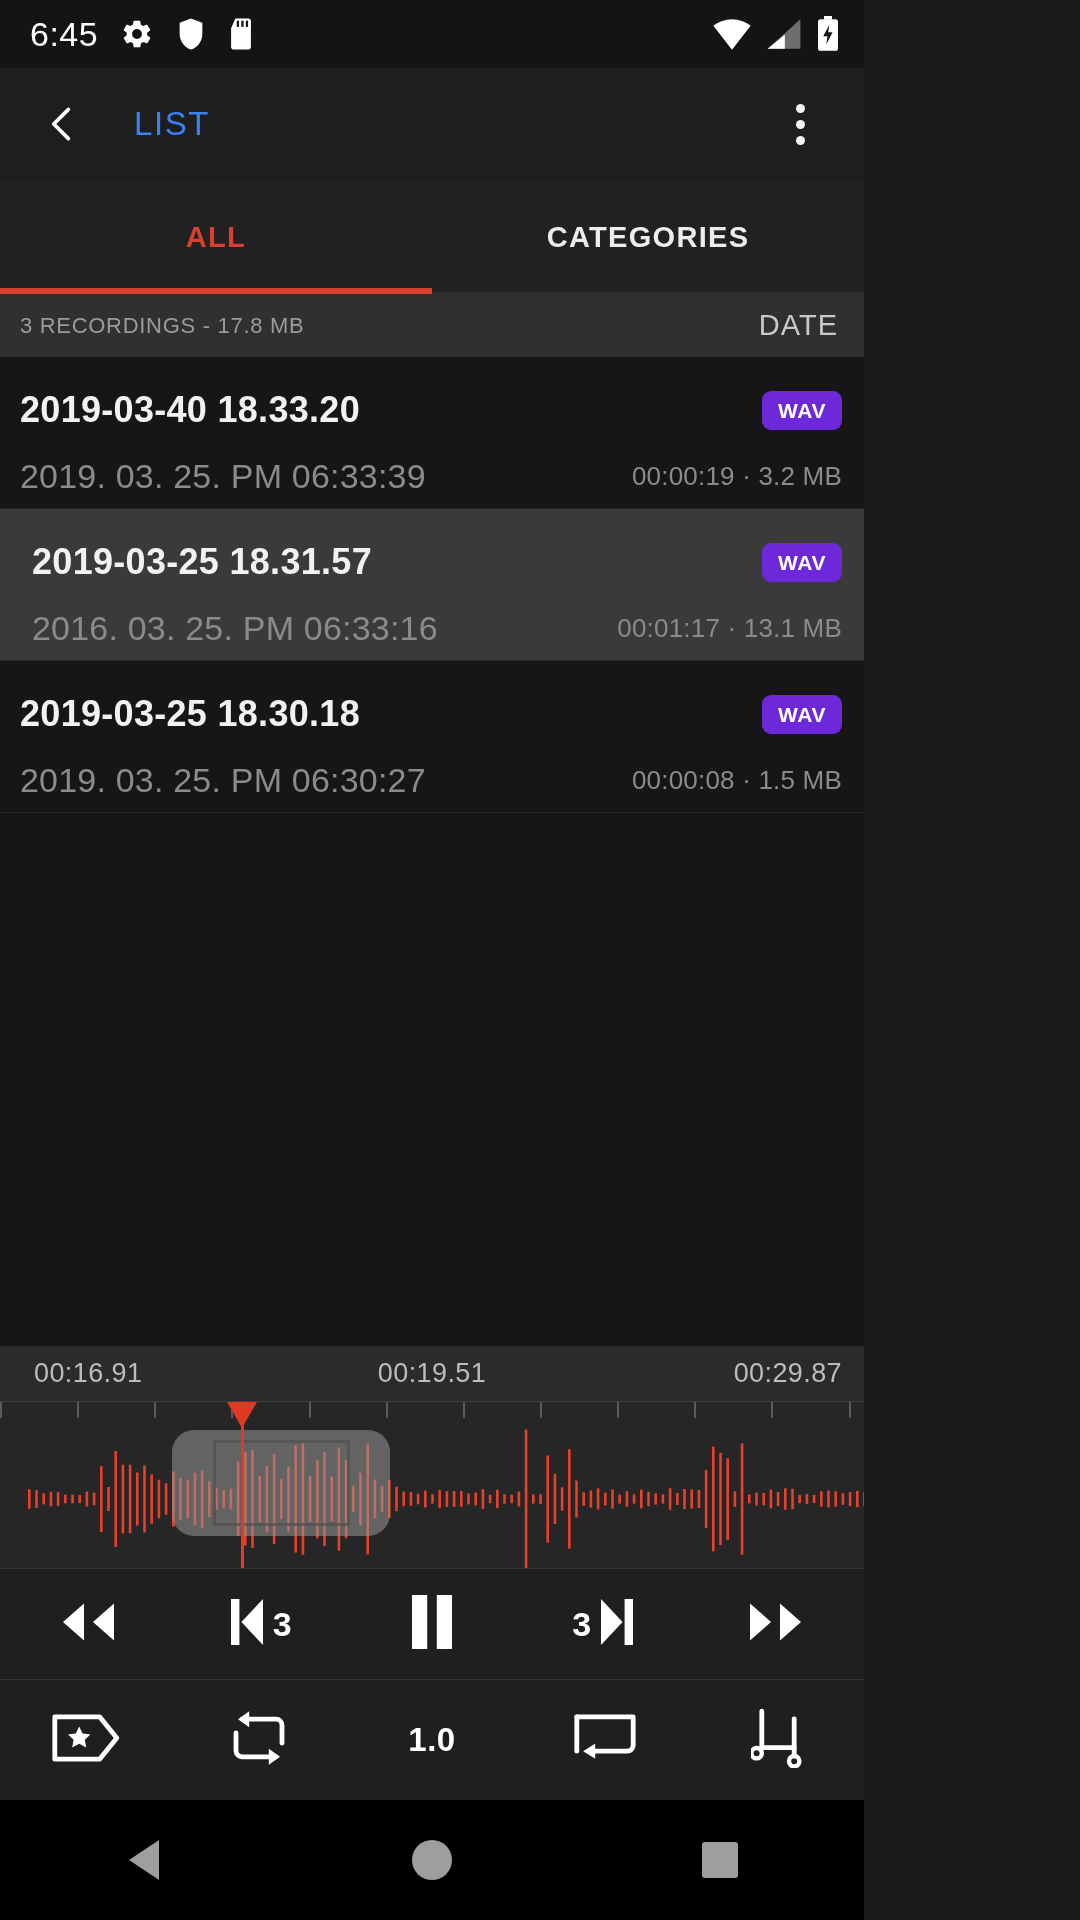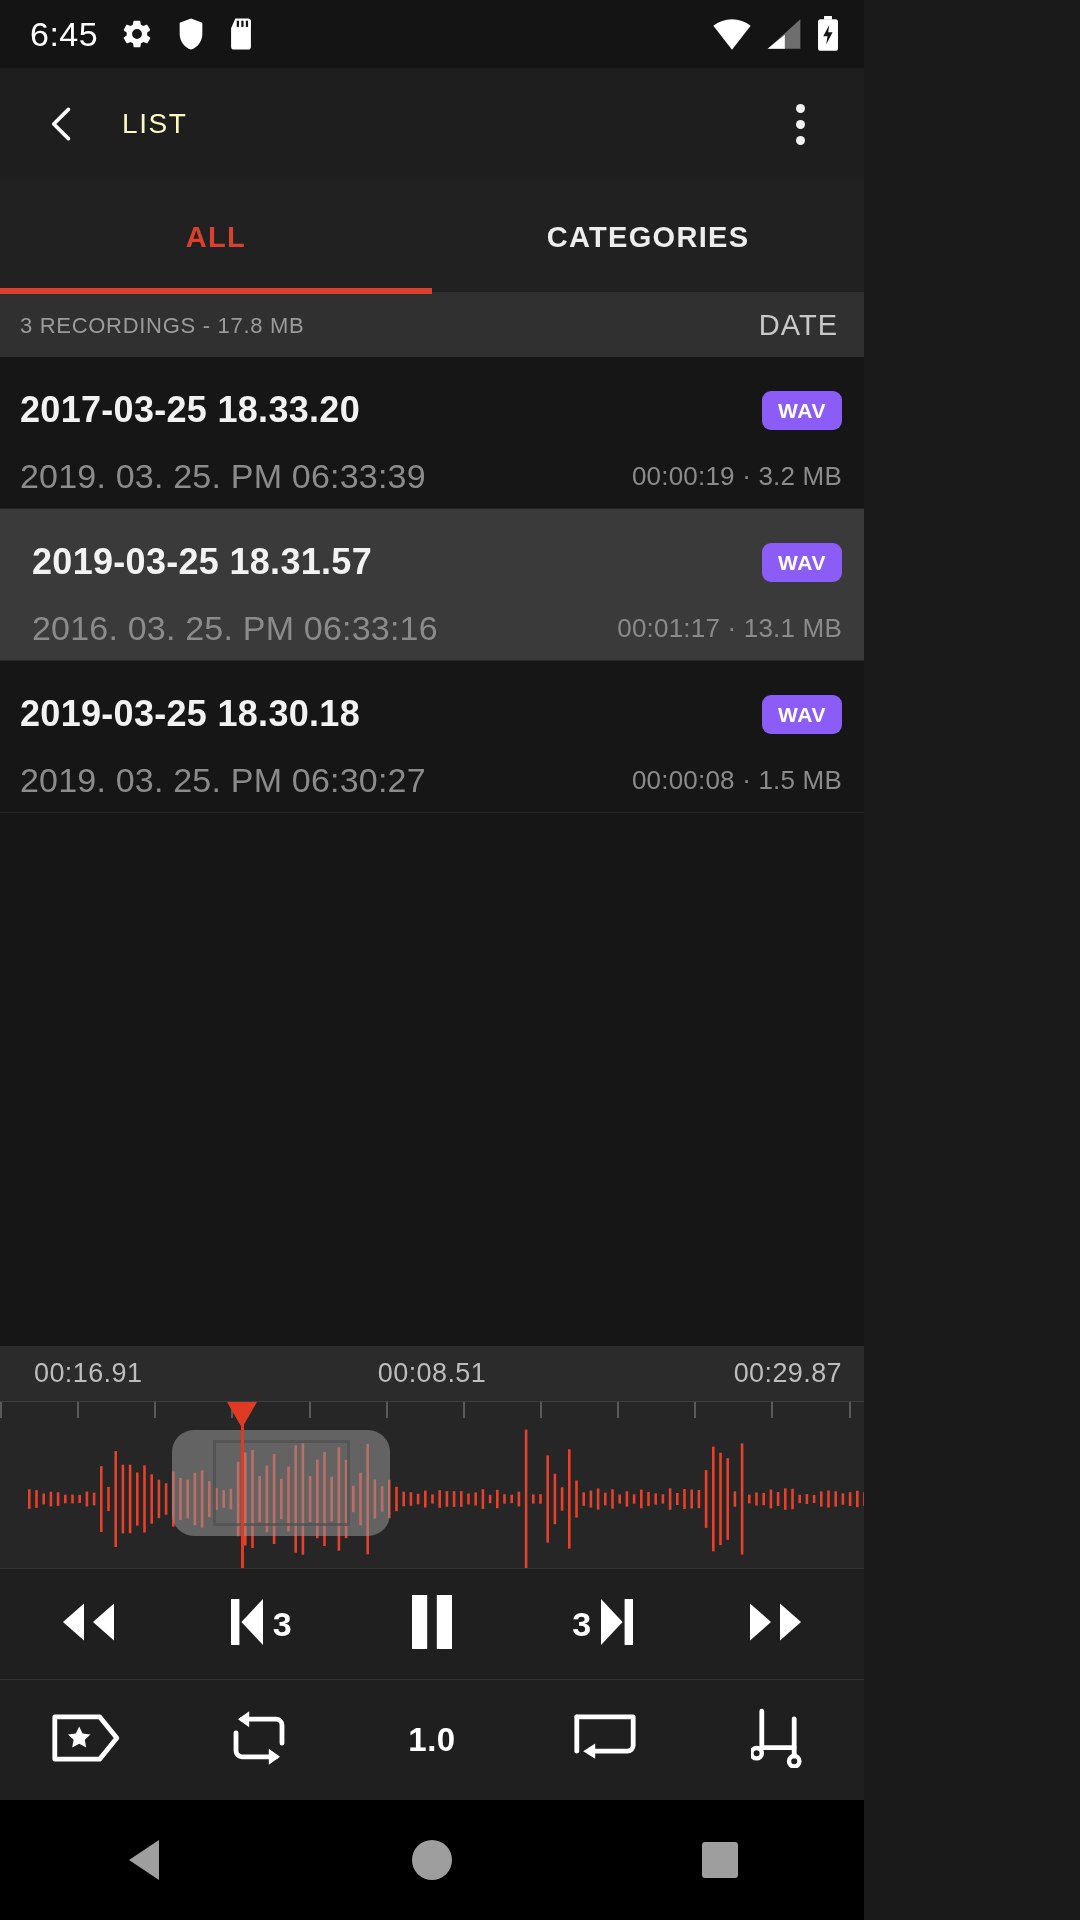--- a/index.html
+++ b/index.html
@@ -22,21 +22,21 @@
   .sb-clock{ color:#fff; font-size:34px; font-weight:400; letter-spacing:.5px; }
   .sb-right{ display:flex; align-items:center; gap:14px; }
   .ic{ display:block; }
 
   
   .appbar{
     height:112px; flex:0 0 112px; background:#1e1e1e;
     display:flex; align-items:center; padding:0 28px 0 26px;
   }
   .back-btn{ width:72px; height:72px; display:flex; align-items:center; justify-content:center; cursor:pointer; }
-  .appbar-title{ color:#fef9c3; font-size:28px; font-weight:500; letter-spacing:1.6px; margin-left:24px; flex:1; }
+  .appbar-title{ color:#3b82f6; font-size:33px; font-weight:500; letter-spacing:1.6px; margin-left:36px; flex:1; }
   .overflow-btn{ width:72px; height:72px; display:flex; flex-direction:column; align-items:center; justify-content:center; gap:7px; cursor:pointer; }
   .dot{ width:9px; height:9px; border-radius:50%; background:#f1f1f1; }
 
   
   .tabs{
     height:114px; flex:0 0 114px; background:#212121;
     display:flex; position:relative;
   }
   .tab{
     flex:1; display:flex; align-items:center; justify-content:center;
@@ -59,21 +59,21 @@
   .summary-right{ color:#c9c9c9; font-size:29px; letter-spacing:1px; font-weight:500; cursor:pointer; }
 
   
   .list{ flex:1 1 auto; background:#161616; overflow:hidden; }
   .rec{ position:relative; height:152px; padding:0 22px 0 20px; }
   .rec.odd{ background:#161616; }
   .rec.even{ background:#3a3a3a;padding-left:32px; }
   .rec-title-row{ display:flex; align-items:center; justify-content:space-between; padding-top:32px; }
   .rec-title{ color:#f2f2f2; font-size:36px; font-weight:700; letter-spacing:.3px; }
   .badge{
-    background:#8b5cf6; color:#fff; font-size:21px; font-weight:700;
+    background:#6d28d9; color:#fff; font-size:21px; font-weight:700;
     padding:9px 16px; border-radius:9px; letter-spacing:.6px; line-height:1;
   }
   .rec-meta-row{ display:flex; align-items:center; justify-content:space-between; margin-top:26px; }
   .rec-date{ color:#8b8b8b; font-size:34px; letter-spacing:.2px; }
   .rec-size{ color:#8b8b8b; font-size:26px; letter-spacing:.2px; }
   .rec-sep{ position:absolute; left:0; right:0; bottom:0; height:1px; background:#262626; }
 
   
   .timeline-labels{
     height:55px; flex:0 0 55px; background:#2b2b2b;
@@ -209,21 +209,21 @@
 
   <div class="summary">
     <span class="summary-left">3 RECORDINGS - 17.8 MB</span>
     <span class="summary-right">DATE</span>
   </div>
 
   <div class="list">
 
     <div class="rec odd">
       <div class="rec-title-row">
-        <span class="rec-title">2017-03-25 18.33.20</span>
+        <span class="rec-title">2019-03-40 18.33.20</span>
         <span class="badge">WAV</span>
       </div>
       <div class="rec-meta-row">
         <span class="rec-date">2019. 03. 25. PM 06:33:39</span>
         <span class="rec-size">00:00:19 · 3.2 MB</span>
       </div>
       <div class="rec-sep"></div>
     </div>
 
     <div class="rec even">
@@ -247,21 +247,21 @@
         <span class="rec-date">2019. 03. 25. PM 06:30:27</span>
         <span class="rec-size">00:00:08 · 1.5 MB</span>
       </div>
       <div class="rec-sep"></div>
     </div>
 
   </div>
 
   <div class="timeline-labels">
     <span class="tl a">00:16.91</span>
-    <span class="tl b">00:08.51</span>
+    <span class="tl b">00:19.51</span>
     <span class="tl c">00:29.87</span>
   </div>
 
   <div class="wave-wrap">
     <div class="ticks" id="ticks">
         <div class="tick" style="left: 0px;"></div>
         <div class="tick" style="left: 77.1429px;"></div>
         <div class="tick" style="left: 154.286px;"></div>
         <div class="tick" style="left: 231.429px;"></div>
         <div class="tick" style="left: 308.571px;"></div>

